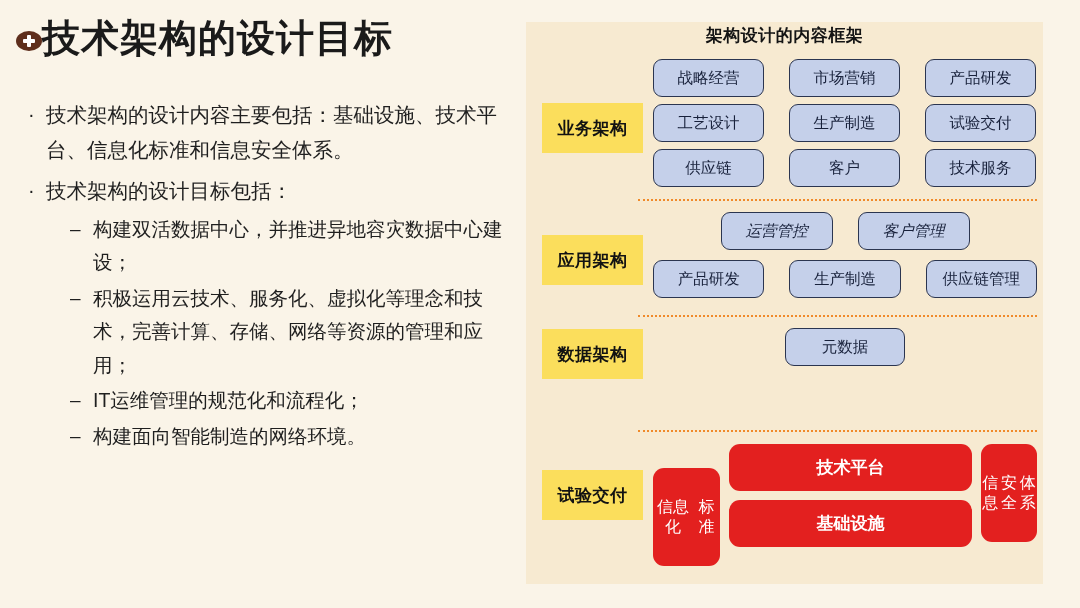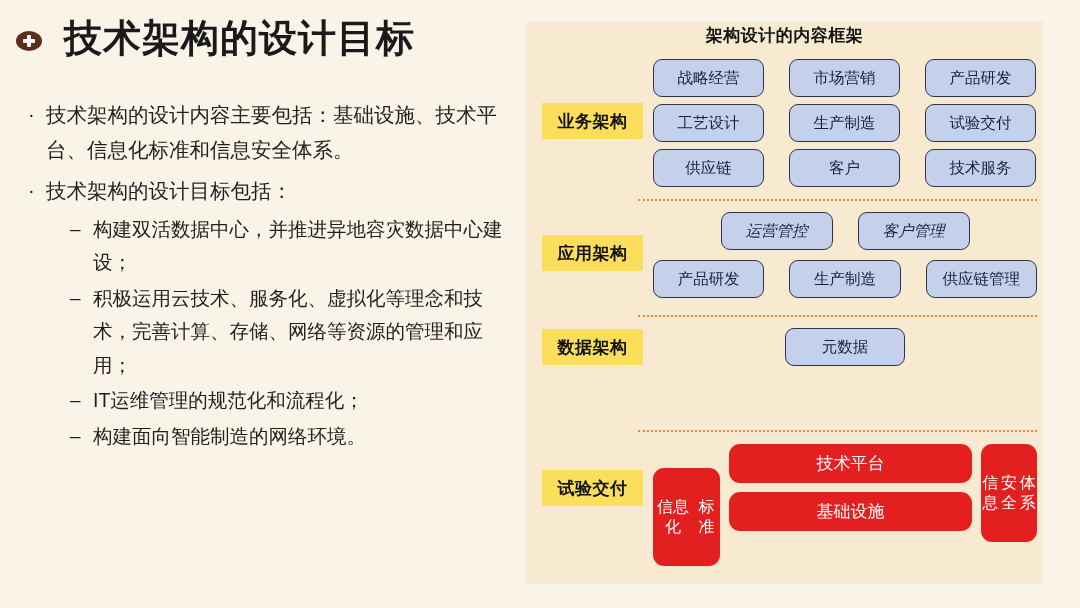--- a/index.html
+++ b/index.html
@@ -24,21 +24,21 @@
     height: 608px;
     box-sizing: border-box;
   }
 
   #slide-title-row {
     position: absolute;
     left: 16px;
     top: 18px;
     display: flex;
     align-items: center;
-    gap: 22px;
+    gap: 0;
   }
   #title-bullet-icon {
     width: 26px;
     height: 20px;
     border-radius: 50%;
     background: #5e2e1c;
     position: relative;
     flex: 0 0 auto;
     margin-top: 4px;
   }
@@ -144,21 +144,21 @@
     background: #fbde5c;
     color: #121212;
     font-weight: bold;
     font-size: 17px;
     display: flex;
     align-items: center;
     justify-content: center;
     letter-spacing: 0.5px;
     left: 16px;
     width: 101px;
-    height: 36px;
+    height: 50px;
   }
 
   .boxes-area {
     margin-left: 127px;
     margin-right: 6px;
   }
 
   .box-row {
     display: flex;
     gap: 25px;
@@ -218,21 +218,21 @@
     width: 67px;
     height: 98px;
     margin-top: 24px;
   }
   #tech-middle-col {
     flex: 1 1 auto;
     display: flex;
     flex-direction: column;
     gap: 9px;
   }
-  #tech-middle-col .node-red { height: 39px; font-size: 17px; }
+  #tech-middle-col .node-red { height: 47px; font-size: 17px; font-weight: bold; }
   #tech-right-node {
     width: 56px;
     height: 98px;
     font-size: 16px;
   }
 </style>
 </head>
 <body>
 
 <div id="left-column">

